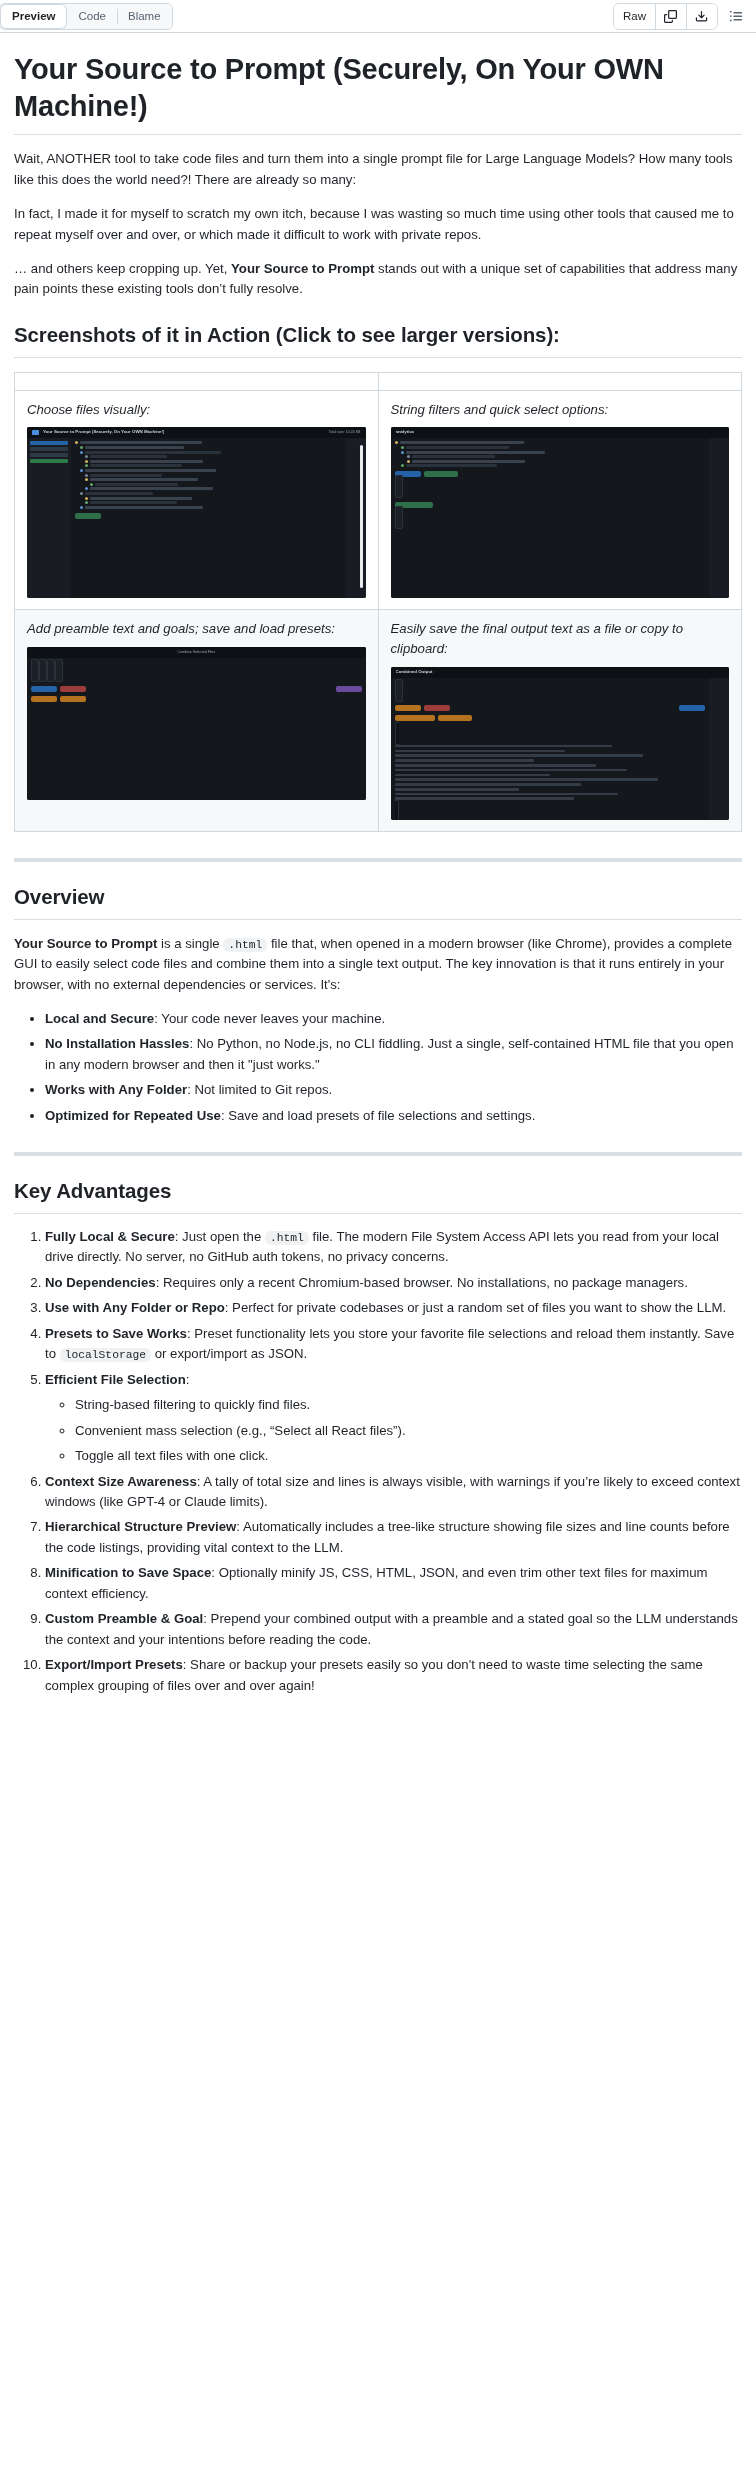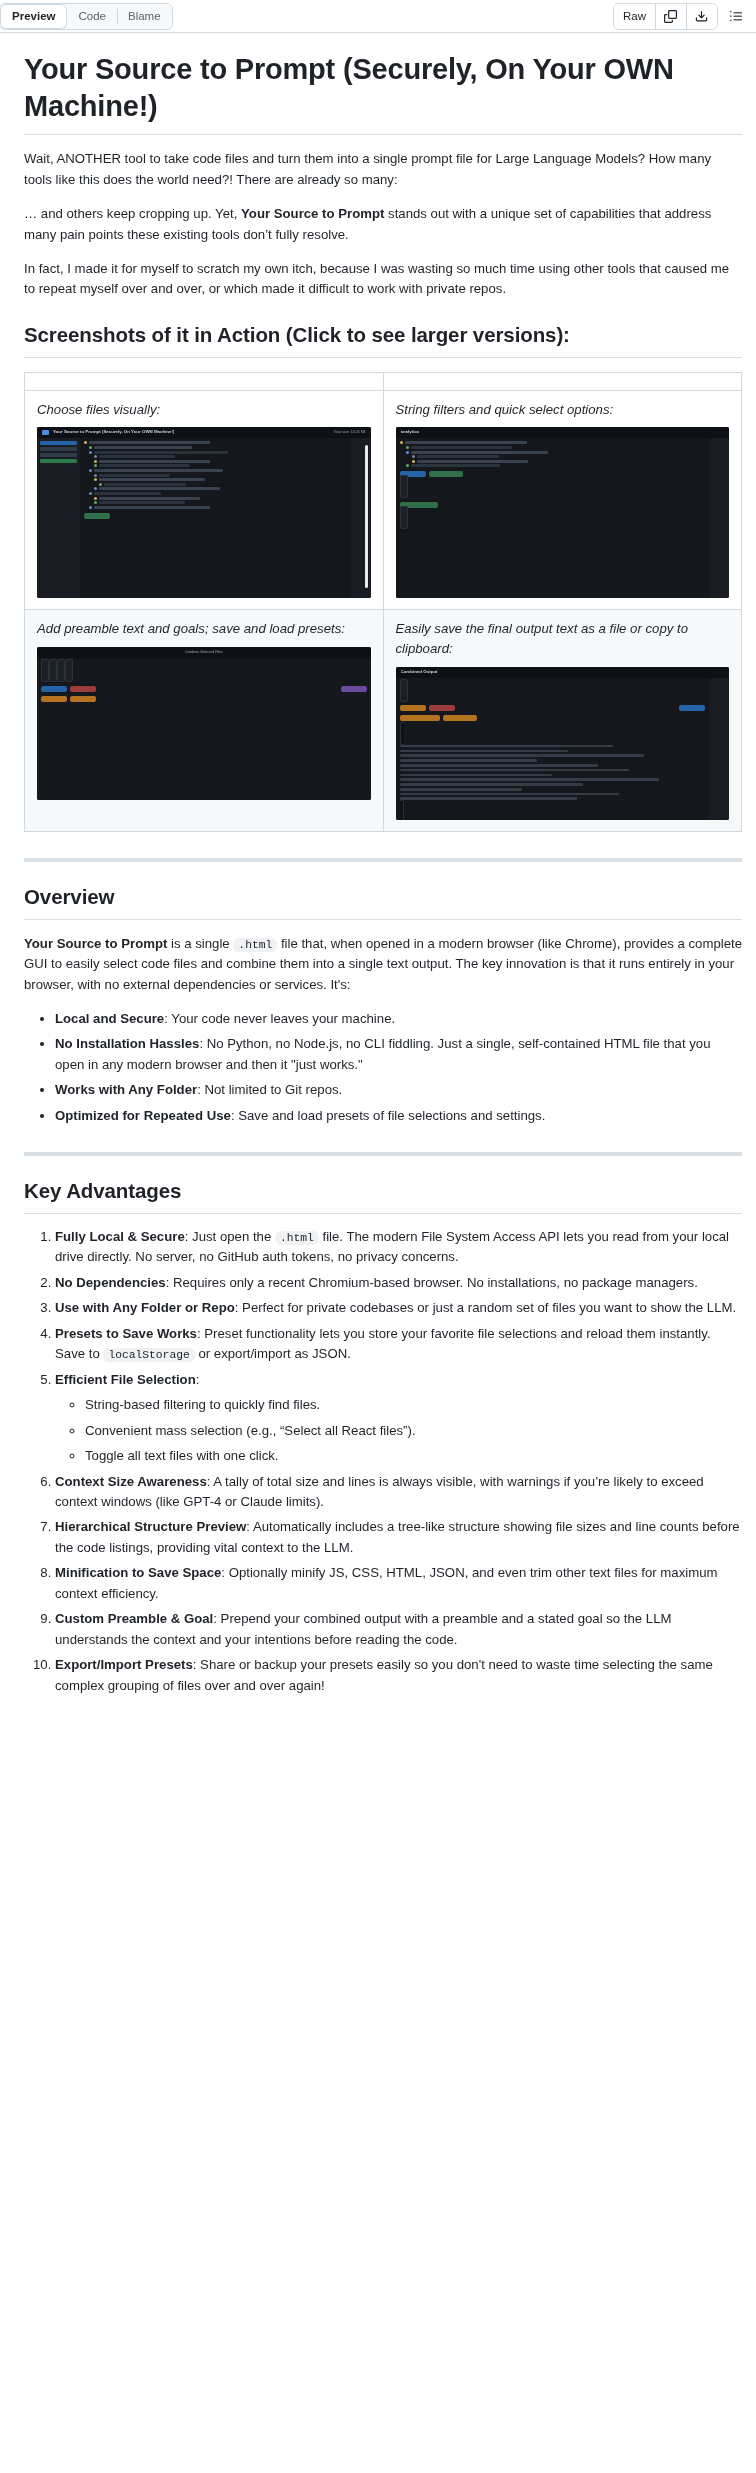--- a/index.html
+++ b/index.html
@@ -102,21 +102,21 @@
     justify-content: center;
     width: 24px;
     height: 25px;
     margin-left: 6px;
     cursor: pointer;
   }
   svg { display: block; }
 
   
   .md {
-    padding: 18px 14px 0 24px;
+    padding: 18px 14px 0 14px;
     font-size: 13.2px;
     line-height: 1.55;
     color: #1f2328;
     box-sizing: border-box;
   }
   .md h1 {
     font-size: 29px;
     line-height: 1.28;
     font-weight: bold;
     margin: 0 0 2px 0;
@@ -309,23 +309,23 @@
   </div>
 </div>
 
 <article class="md">
 
   <h1>Your Source to Prompt (Securely, On Your OWN Machine!)</h1>
 
   <p>Wait, ANOTHER tool to take code files and turn them into a single prompt file for Large Language Models? How many tools like this does the world need?! There are already so many:</p>
 
 
+  <p>In fact, I made it for myself to scratch my own itch, because I was wasting so much time using other tools that caused me to repeat myself over and over, or which made it difficult to work with private repos.</p>
+
   <p><span>… and others keep cropping up. Yet, </span><strong>Your Source to Prompt</strong><span> stands out with a unique set of capabilities that address many pain points these existing tools don’t fully resolve.</span></p>
-
-  <p>In fact, I made it for myself to scratch my own itch, because I was wasting so much time using other tools that caused me to repeat myself over and over, or which made it difficult to work with private repos.</p>
 
   <h2>Screenshots of it in Action (Click to see larger versions):</h2>
 
   <table class="shots">
     <thead>
       <tr>
         <th></th>
         <th></th>
       </tr>
     </thead>

